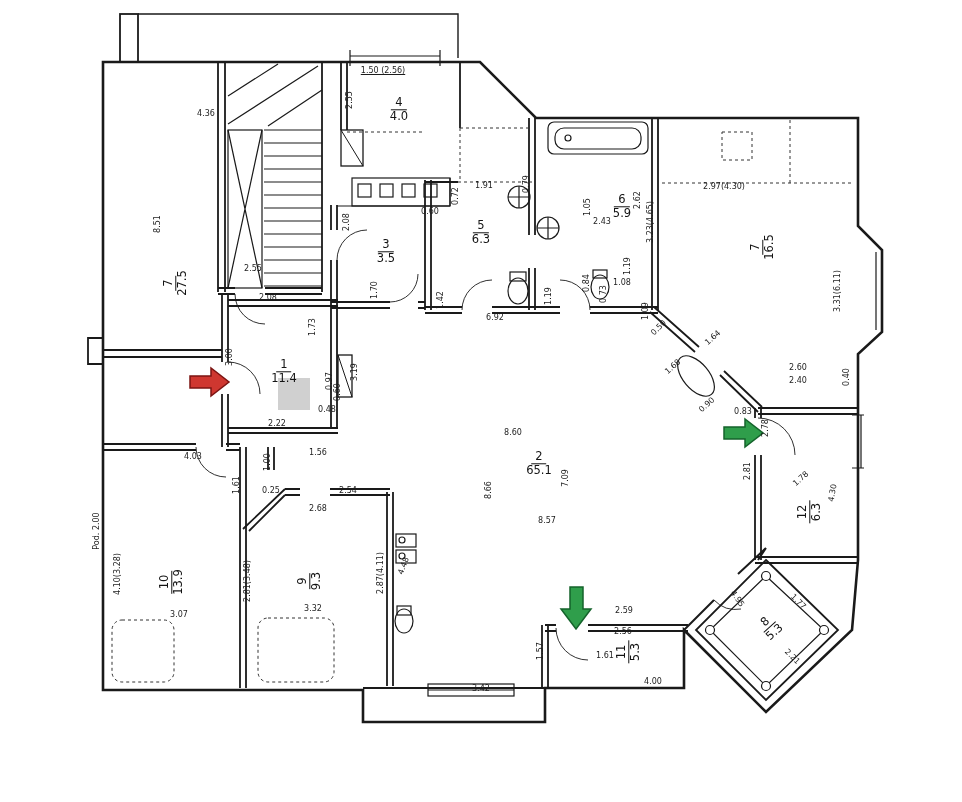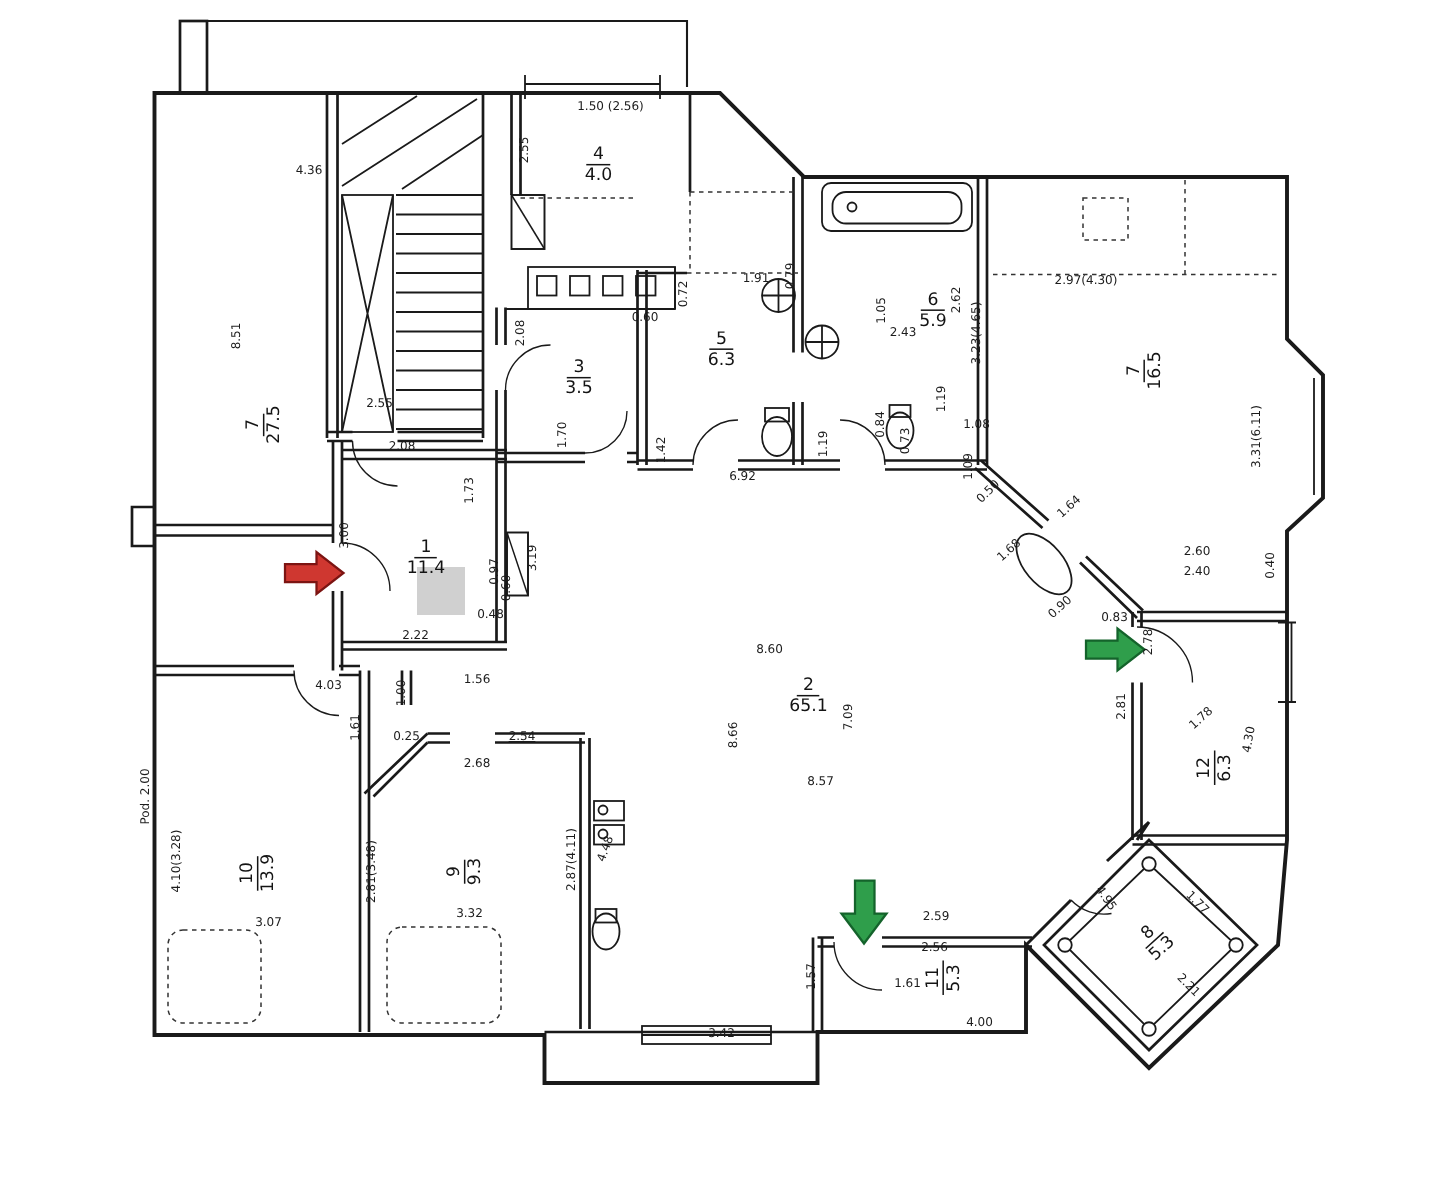--- a/index.html
+++ b/index.html
@@ -226,63 +226,63 @@
         <span class="ra">9.3</span>
       </div>
       <div class="room-label" style="left: 629px; top: 652px; transform: translate(-50%, -50%) rotate(-90deg);">
         <span class="rn">11</span>
         <span class="ra">5.3</span>
       </div>
       <div class="room-label" style="left: 770px; top: 627px; transform: translate(-50%, -50%) rotate(-42deg);">
         <span class="rn">8</span>
         <span class="ra">5.3</span>
       </div>
-      <div class="dim" style="left: 407px; top: 71px; transform: translate(-50%, -50%) rotate(0deg);">1.50 (2.56)</div>
+      <div class="dim" style="left: 383px; top: 71px; transform: translate(-50%, -50%) rotate(0deg); text-decoration: underline;">1.50 (2.56)</div>
       <div class="dim" style="left: 350px; top: 100px; transform: translate(-50%, -50%) rotate(-90deg);">2.55</div>
       <div class="dim" style="left: 206px; top: 114px; transform: translate(-50%, -50%) rotate(0deg);">4.36</div>
       <div class="dim" style="left: 158px; top: 224px; transform: translate(-50%, -50%) rotate(-90deg);">8.51</div>
       <div class="dim" style="left: 253px; top: 269px; transform: translate(-50%, -50%) rotate(0deg);">2.55</div>
       <div class="dim" style="left: 268px; top: 298px; transform: translate(-50%, -50%) rotate(0deg);">2.08</div>
       <div class="dim" style="left: 313px; top: 327px; transform: translate(-50%, -50%) rotate(-90deg);">1.73</div>
       <div class="dim" style="left: 230px; top: 357px; transform: translate(-50%, -50%) rotate(-90deg);">3.00</div>
       <div class="dim" style="left: 347px; top: 222px; transform: translate(-50%, -50%) rotate(-90deg);">2.08</div>
       <div class="dim" style="left: 375px; top: 290px; transform: translate(-50%, -50%) rotate(-90deg);">1.70</div>
       <div class="dim" style="left: 441px; top: 300px; transform: translate(-50%, -50%) rotate(-90deg);">1.42</div>
       <div class="dim" style="left: 430px; top: 212px; transform: translate(-50%, -50%) rotate(0deg);">0.60</div>
       <div class="dim" style="left: 456px; top: 196px; transform: translate(-50%, -50%) rotate(-90deg);">0.72</div>
-      <div class="dim" style="left: 484px; top: 186px; transform: translate(-50%, -50%) rotate(0deg); margin-left: 20px;">1.91</div>
+      <div class="dim" style="left: 484px; top: 186px; transform: translate(-50%, -50%) rotate(0deg);">1.91</div>
       <div class="dim" style="left: 527px; top: 184px; transform: translate(-50%, -50%) rotate(-90deg);">0.79</div>
       <div class="dim" style="left: 588px; top: 207px; transform: translate(-50%, -50%) rotate(-90deg);">1.05</div>
       <div class="dim" style="left: 602px; top: 186px; transform: translate(-50%, -50%) rotate(0deg); margin-top: 36px;">2.43</div>
       <div class="dim" style="left: 549px; top: 296px; transform: translate(-50%, -50%) rotate(-90deg);">1.19</div>
       <div class="dim" style="left: 495px; top: 318px; transform: translate(-50%, -50%) rotate(0deg);">6.92</div>
       <div class="dim" style="left: 587px; top: 283px; transform: translate(-50%, -50%) rotate(-90deg);">0.84</div>
       <div class="dim" style="left: 604px; top: 294px; transform: translate(-50%, -50%) rotate(-90deg);">0.73</div>
-      <div class="dim" style="left: 651px; top: 283px; transform: translate(-50%, -50%) rotate(0deg);">1.08</div>
+      <div class="dim" style="left: 622px; top: 283px; transform: translate(-50%, -50%) rotate(0deg);">1.08</div>
       <div class="dim" style="left: 628px; top: 266px; transform: translate(-50%, -50%) rotate(-90deg);">1.19</div>
       <div class="dim" style="left: 638px; top: 200px; transform: translate(-50%, -50%) rotate(-90deg);">2.62</div>
       <div class="dim" style="left: 651px; top: 222px; transform: translate(-50%, -50%) rotate(-90deg);">3.23(4.65)</div>
       <div class="dim" style="left: 724px; top: 187px; transform: translate(-50%, -50%) rotate(0deg);">2.97(4.30)</div>
       <div class="dim" style="left: 838px; top: 291px; transform: translate(-50%, -50%) rotate(-90deg);">3.31(6.11)</div>
       <div class="dim" style="left: 646px; top: 311px; transform: translate(-50%, -50%) rotate(-90deg);">1.09</div>
       <div class="dim" style="left: 659px; top: 328px; transform: translate(-50%, -50%) rotate(-45deg);">0.50</div>
       <div class="dim" style="left: 713px; top: 338px; transform: translate(-50%, -50%) rotate(-42deg);">1.64</div>
       <div class="dim" style="left: 673px; top: 367px; transform: translate(-50%, -50%) rotate(-42deg);">1.68</div>
       <div class="dim" style="left: 707px; top: 405px; transform: translate(-50%, -50%) rotate(-42deg);">0.90</div>
       <div class="dim" style="left: 743px; top: 412px; transform: translate(-50%, -50%) rotate(0deg);">0.83</div>
       <div class="dim" style="left: 798px; top: 368px; transform: translate(-50%, -50%) rotate(0deg);">2.60</div>
       <div class="dim" style="left: 798px; top: 381px; transform: translate(-50%, -50%) rotate(0deg);">2.40</div>
       <div class="dim" style="left: 847px; top: 377px; transform: translate(-50%, -50%) rotate(-90deg);">0.40</div>
       <div class="dim" style="left: 513px; top: 409px; transform: translate(-50%, -50%) rotate(0deg); margin-top: 24px;">8.60</div>
       <div class="dim" style="left: 330px; top: 381px; transform: translate(-50%, -50%) rotate(-90deg);">0.97</div>
       <div class="dim" style="left: 338px; top: 392px; transform: translate(-50%, -50%) rotate(-90deg);">0.60</div>
       <div class="dim" style="left: 355px; top: 372px; transform: translate(-50%, -50%) rotate(-90deg);">3.19</div>
       <div class="dim" style="left: 277px; top: 424px; transform: translate(-50%, -50%) rotate(0deg);">2.22</div>
       <div class="dim" style="left: 327px; top: 410px; transform: translate(-50%, -50%) rotate(0deg);">0.48</div>
-      <div class="dim" style="left: 193px; top: 457px; transform: translate(-50%, -50%) rotate(0deg); margin-left: 26px;">4.03</div>
+      <div class="dim" style="left: 193px; top: 457px; transform: translate(-50%, -50%) rotate(0deg);">4.03</div>
       <div class="dim" style="left: 318px; top: 453px; transform: translate(-50%, -50%) rotate(0deg);">1.56</div>
       <div class="dim" style="left: 237px; top: 485px; transform: translate(-50%, -50%) rotate(-90deg);">1.61</div>
       <div class="dim" style="left: 268px; top: 462px; transform: translate(-50%, -50%) rotate(-90deg);">1.00</div>
       <div class="dim" style="left: 271px; top: 491px; transform: translate(-50%, -50%) rotate(0deg);">0.25</div>
       <div class="dim" style="left: 348px; top: 491px; transform: translate(-50%, -50%) rotate(0deg); text-decoration: underline;">2.54</div>
       <div class="dim" style="left: 318px; top: 509px; transform: translate(-50%, -50%) rotate(0deg);">2.68</div>
       <div class="dim" style="left: 566px; top: 478px; transform: translate(-50%, -50%) rotate(-90deg);">7.09</div>
       <div class="dim" style="left: 489px; top: 490px; transform: translate(-50%, -50%) rotate(-90deg);">8.66</div>
       <div class="dim" style="left: 547px; top: 521px; transform: translate(-50%, -50%) rotate(0deg); text-align: center;">8.57</div>
       <div class="dim" style="left: 97px; top: 531px; transform: translate(-50%, -50%) rotate(-90deg);">Pod. 2.00</div>

